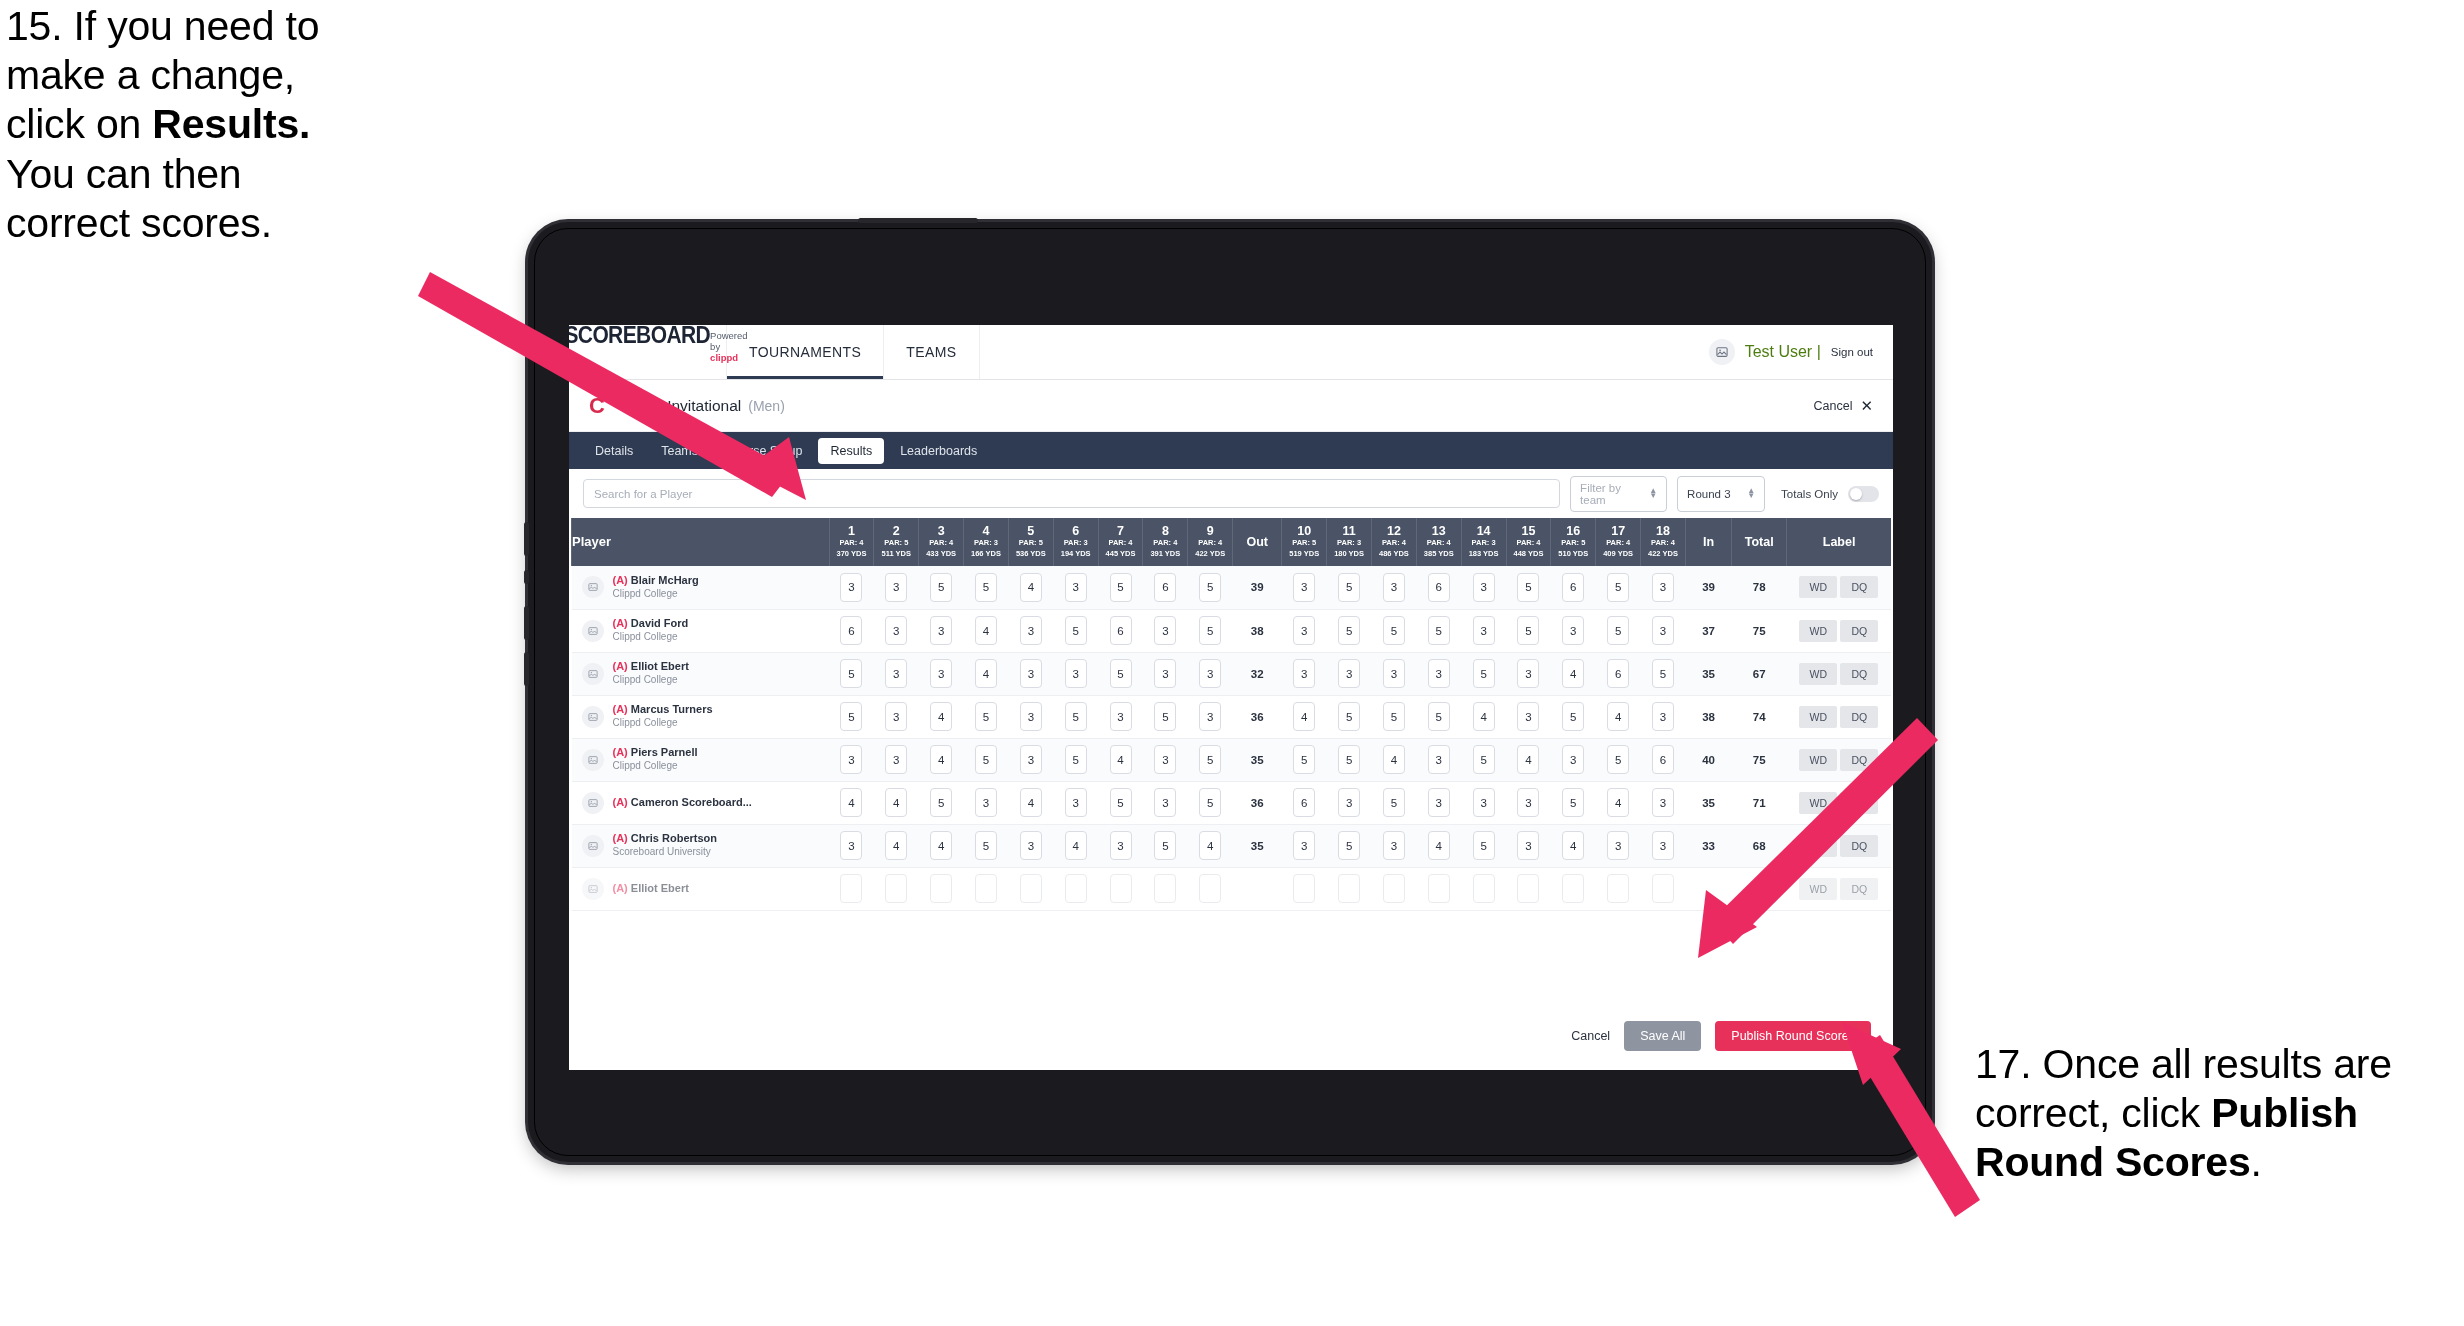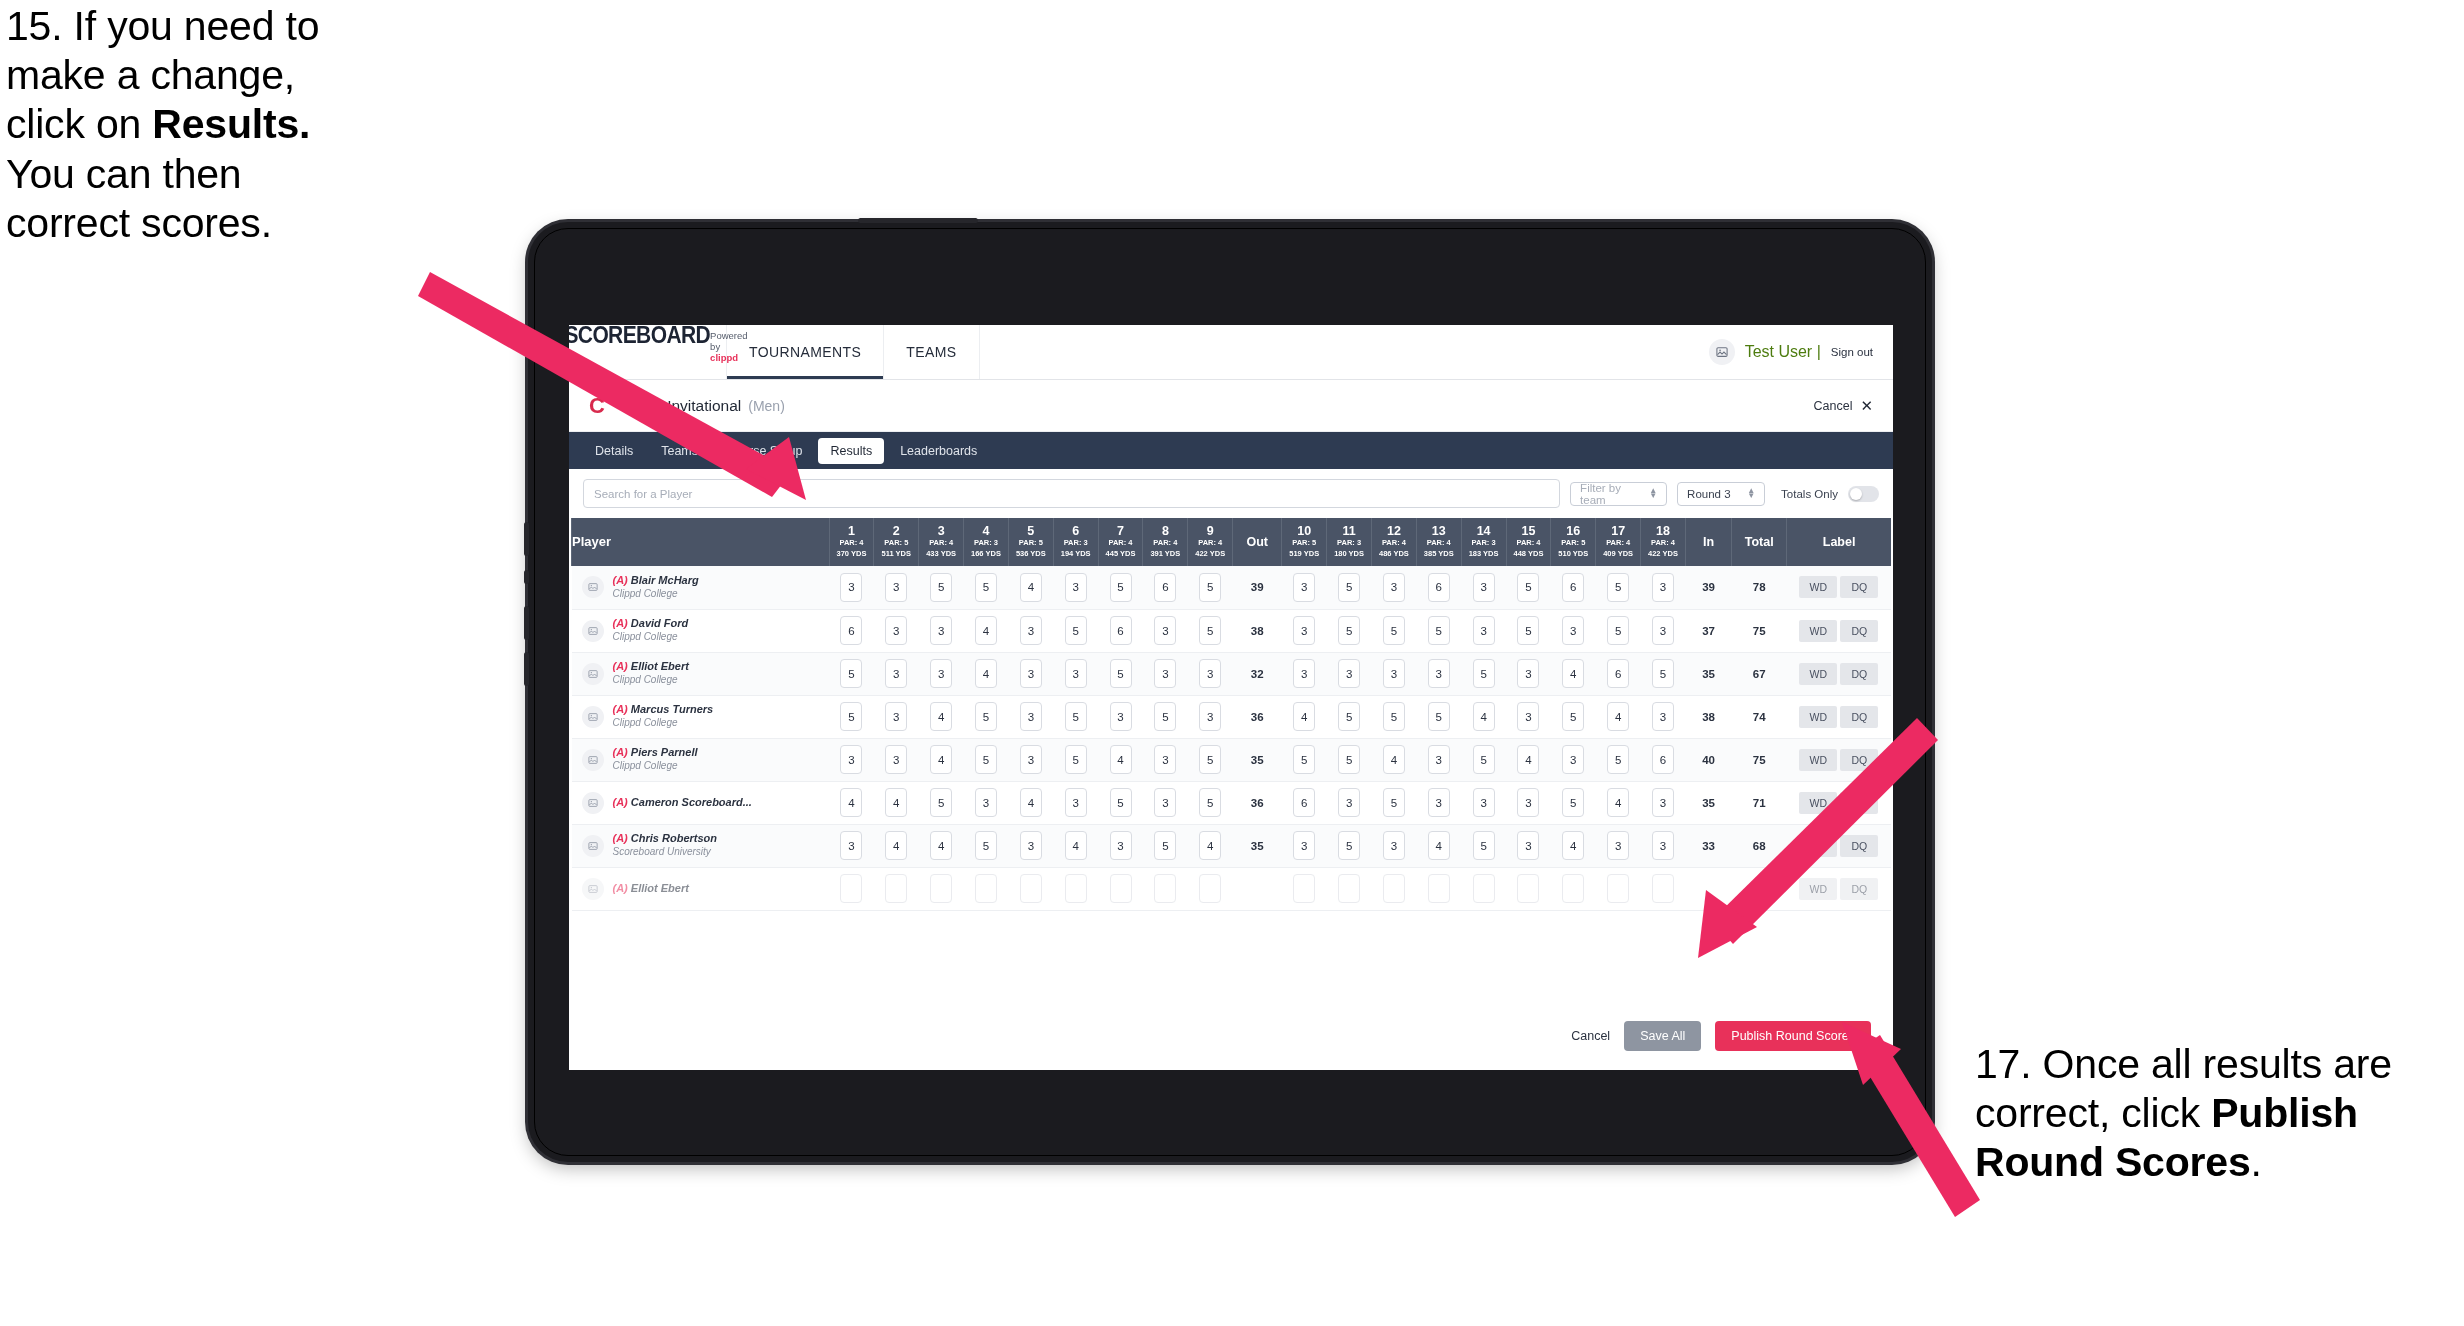--- a/index.html
+++ b/index.html
@@ -127,21 +127,21 @@
     height: 49px; display: flex; align-items: center; gap: 10px;
     padding: 0 14px; background: #fff; flex: 0 0 auto;
   }
   .search-input {
     flex: 1; height: 29px; border: 1px solid #d3d7de; border-radius: 4px;
     font-size: 11.5px; color: #3b4250; padding: 0 10px;
     background: #fff; font-family: "Liberation Sans", sans-serif;
   }
   .search-input::placeholder { color: #a7adb8; }
   .select-box {
-    height: 24px; border: 1px solid #c9ced7; border-radius: 4px;
+    height: 36px; border: 1px solid #c9ced7; border-radius: 4px;
     display: flex; align-items: center; gap: 10px; padding: 0 9px;
     font-size: 11.5px; color: #3b4250; cursor: pointer; background: #fff;
   }
   .select-box.placeholder-style { color: #a7adb8; width: 97px; }
   .select-box.round { width: 88px; color: #3b4250; }
   .chev { display: inline-flex; flex-direction: column; line-height: .55; font-size: 8px; color: #8d94a1; margin-left: auto; }
   .totals-label { font-size: 11.5px; color: #3b4250; margin-left: 6px; }
   .toggle {
     width: 31px; height: 16px; border-radius: 9px; background: #e2e4e9;
     position: relative; cursor: pointer;
@@ -168,21 +168,21 @@
   .hole-yds { font-size: 7.5px; font-weight: bold; line-height: 1.2; }
   thead th.outin { font-size: 12.5px; }
   thead th.label-h { font-size: 12.5px; }
 
   tbody tr { height: 43px; }
   tbody tr:nth-child(odd) { background: #fafbfc; }
   tbody tr:nth-child(even) { background: #ffffff; }
   tbody tr { border-bottom: 1px solid #edeff2; }
   tbody td { text-align: center; vertical-align: middle; }
   td.player-c { text-align: left; padding-left: 10px; }
-  .player-cell { display: flex; align-items: center; gap: 9px; font-style: italic; }
+  .player-cell { display: flex; align-items: center; gap: 9px; }
   .pl-ic {
     width: 22px; height: 22px; border-radius: 50%; background: #f0f1f4;
     display: flex; align-items: center; justify-content: center; flex: 0 0 auto;
   }
   .pl-ic svg { width: 10px; height: 10px; }
   .pl-text { line-height: 1.25; min-width: 0; }
   .pl-name { font-size: 11px; font-weight: bold; color: #2b3240; white-space: nowrap; }
   .pl-name .amt { color: #e8315a; }
   .pl-team { font-size: 10px; color: #8a909c; white-space: nowrap; }
 

